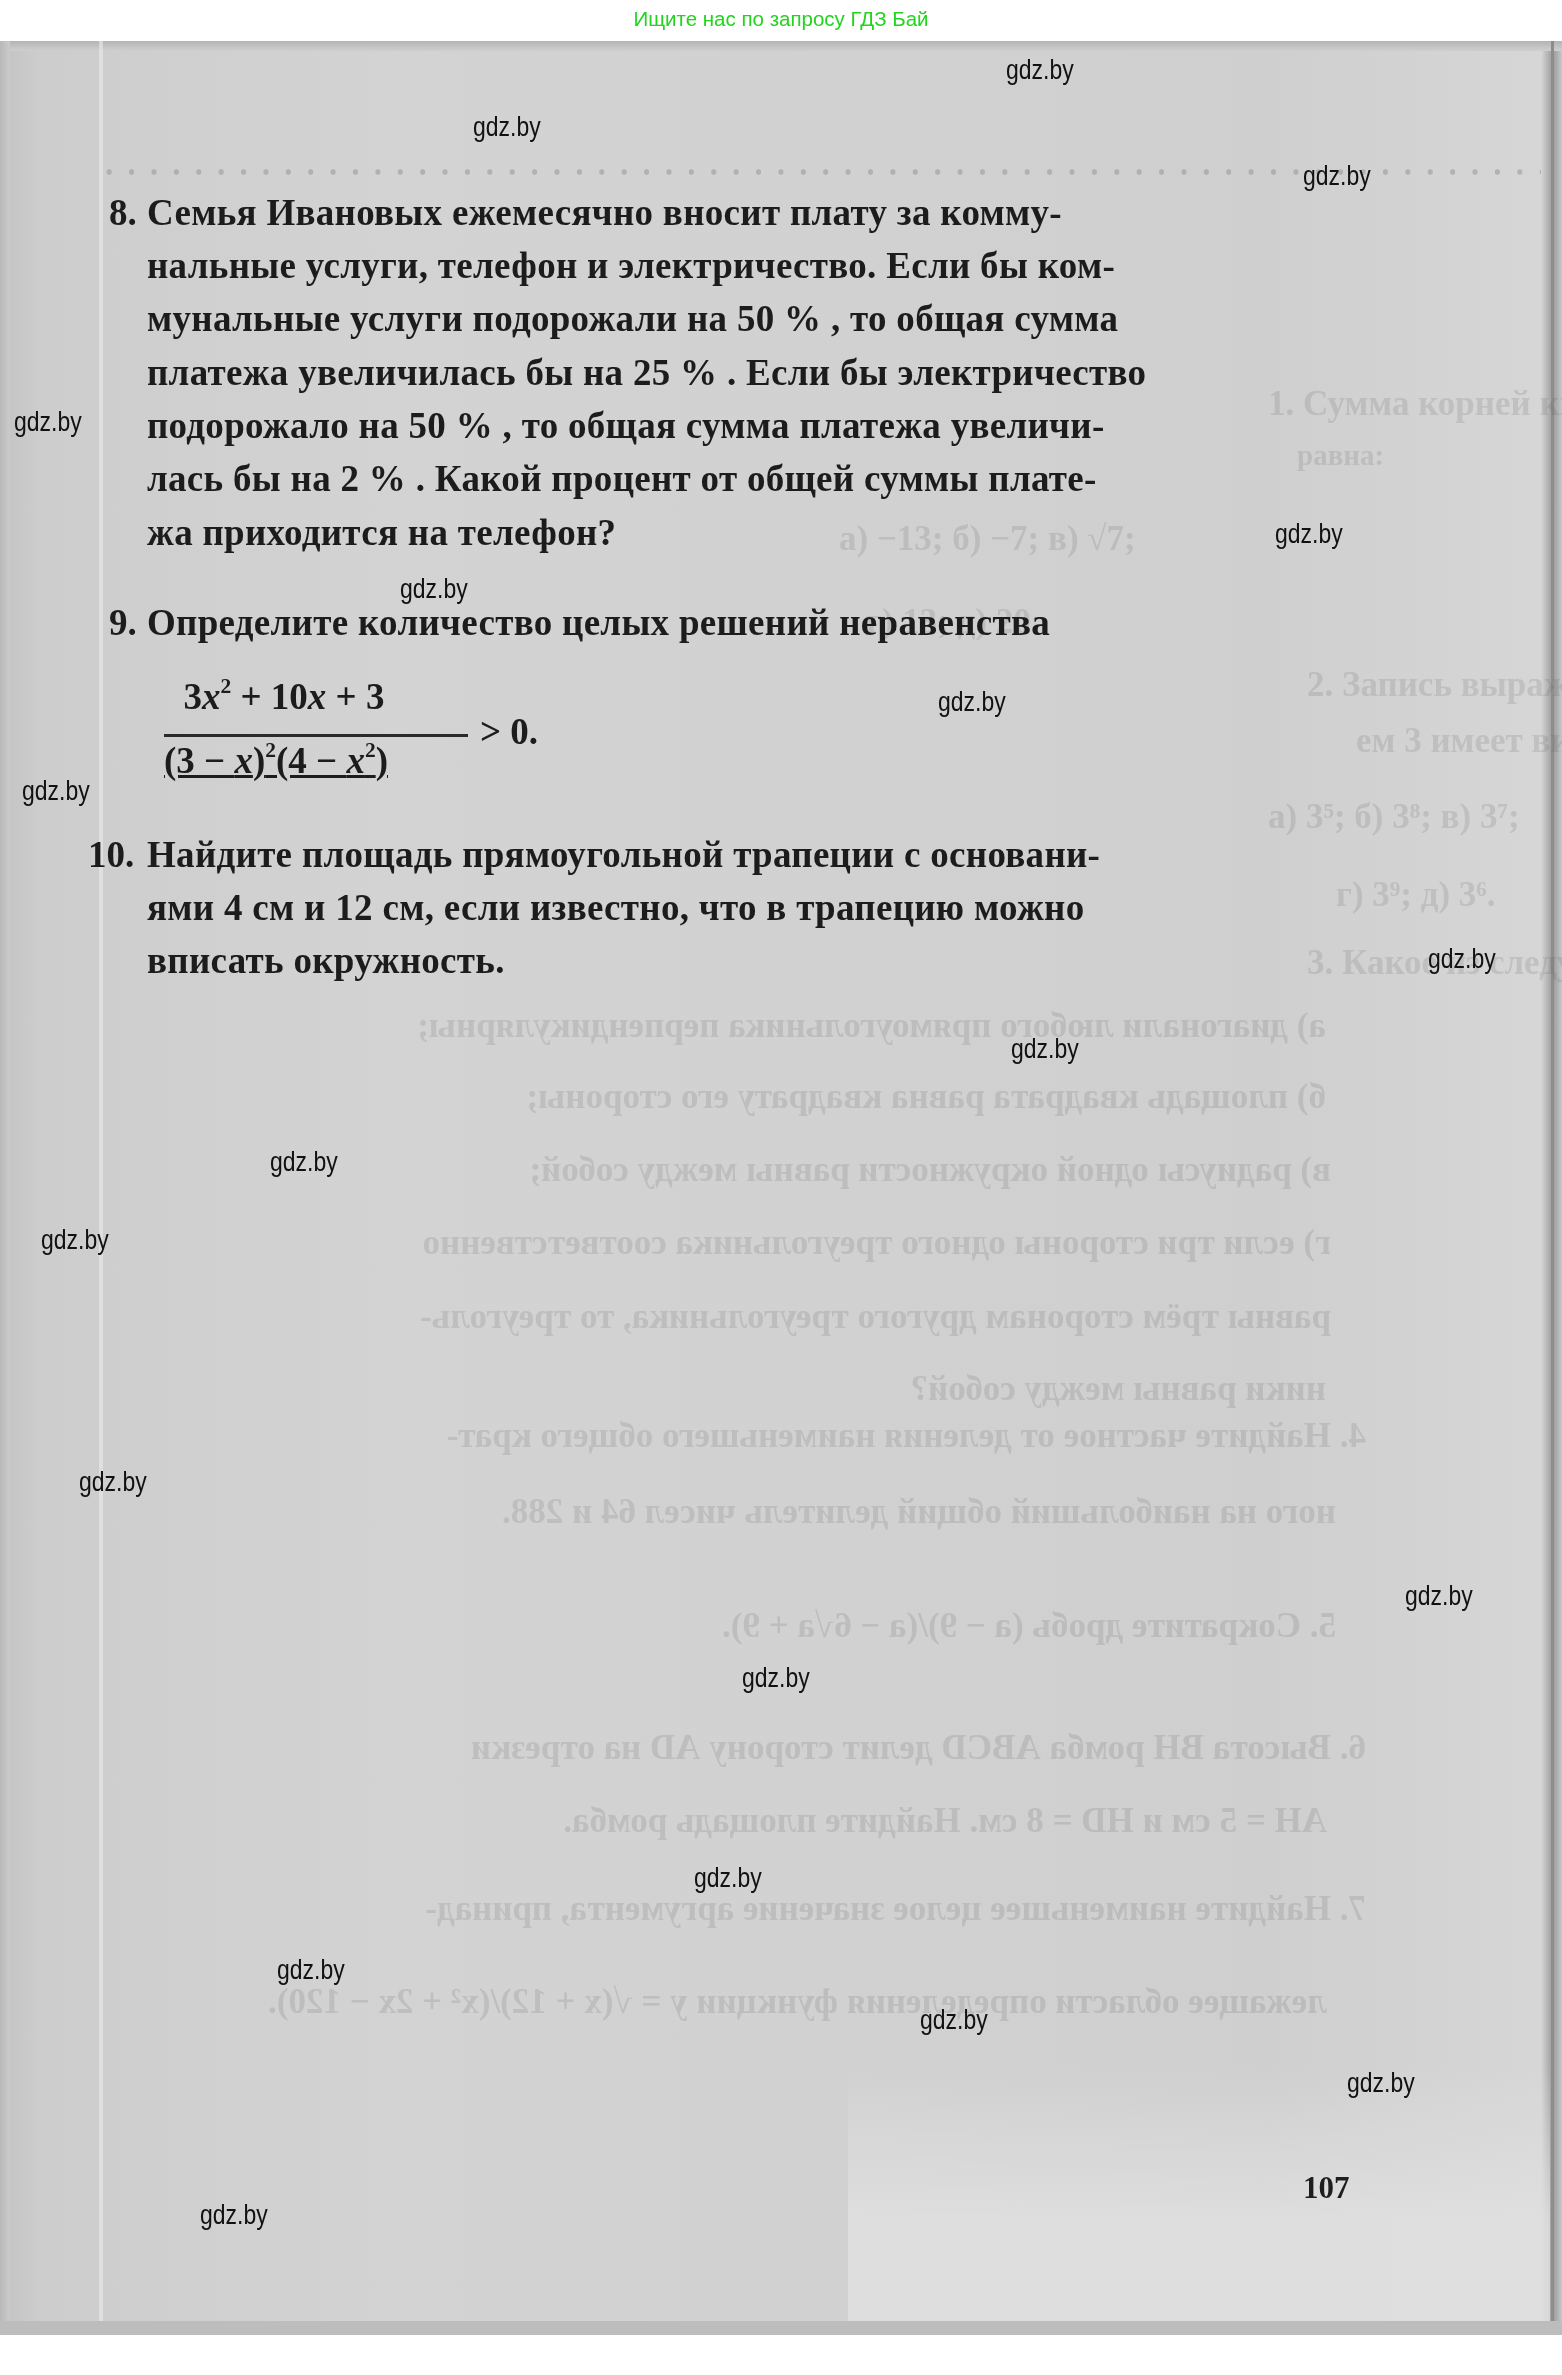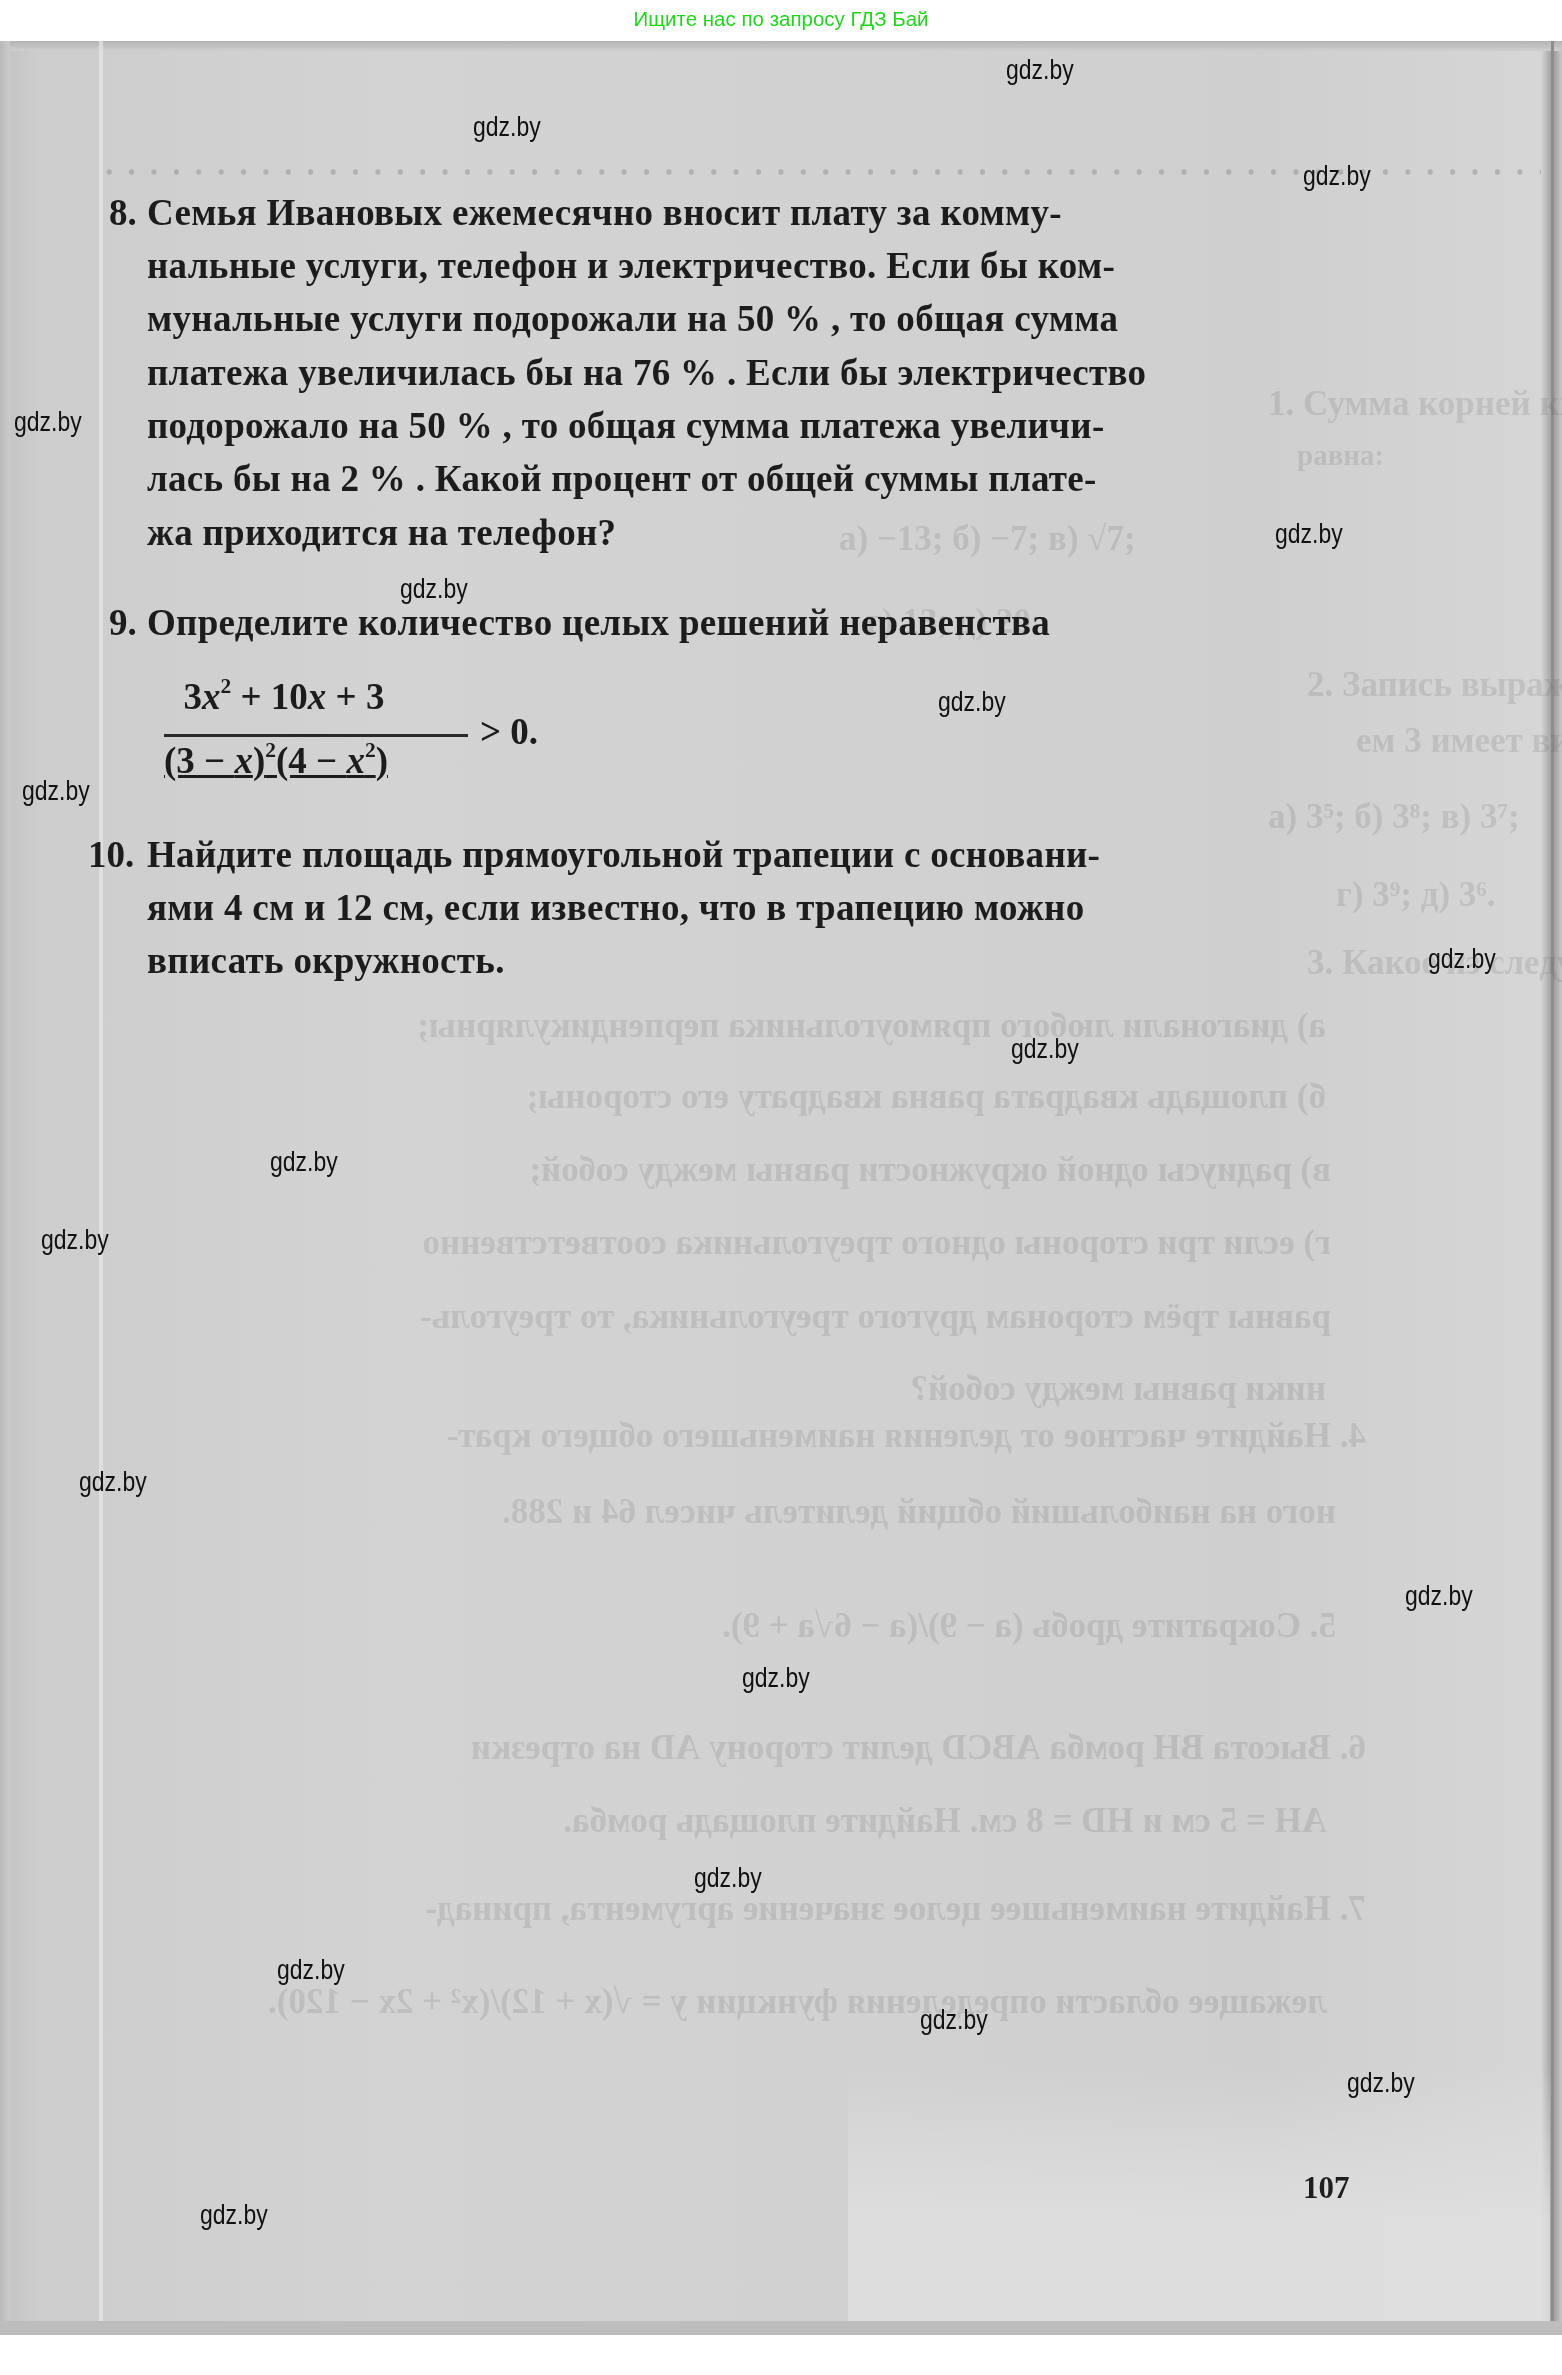--- a/index.html
+++ b/index.html
@@ -114,21 +114,21 @@
   <div class="ghost mirror" style="left:702px; top:1565px; width:634px;">5. Сократите дробь (a − 9)/(a − 6√a + 9).</div>
   <div class="ghost mirror" style="left:98px; top:1687px; width:1268px;">6. Высота BH ромба ABCD делит сторону AD на отрезки</div>
   <div class="ghost mirror" style="left:244px; top:1760px; width:1083px;">AH = 5 см и HD = 8 см. Найдите площадь ромба.</div>
   <div class="ghost mirror" style="left:98px; top:1848px; width:1268px;">7. Найдите наименьшее целое значение аргумента, принад-</div>
   <div class="ghost mirror" style="left:98px; top:1941px; width:1229px;">лежащее области определения функции y = √(x + 12)/(x² + 2x − 120).</div>
 
   <div class="q-num" style="left:109px; top:150px;">8.</div>
   <div class="q-line" style="top:150px;">Семья Ивановых ежемесячно вносит плату за комму-</div>
   <div class="q-line" style="top:203px;">нальные услуги, телефон и электричество. Если бы ком-</div>
   <div class="q-line" style="top:256px;">мунальные услуги подорожали на 50 % , то общая сумма</div>
-  <div class="q-line" style="top:310px;">платежа увеличилась бы на 76 % . Если бы электричество</div>
+  <div class="q-line" style="top:310px;">платежа увеличилась бы на 25 % . Если бы электричество</div>
   <div class="q-line" style="top:363px;">подорожало на 50 % , то общая сумма платежа увеличи-</div>
   <div class="q-line" style="top:416px;">лась бы на 2 % . Какой процент от общей суммы плате-</div>
   <div class="q-line" style="top:470px;">жа приходится на телефон?</div>
 
   <div class="q-num" style="left:109px; top:560px;">9.</div>
   <div class="q-line" style="top:560px;">Определите количество целых решений неравенства</div>
   <div class="formula">
     <div class="frac-num">
       3<i>x</i><sup>2</sup> + 10<i>x</i> + 3
     </div>

